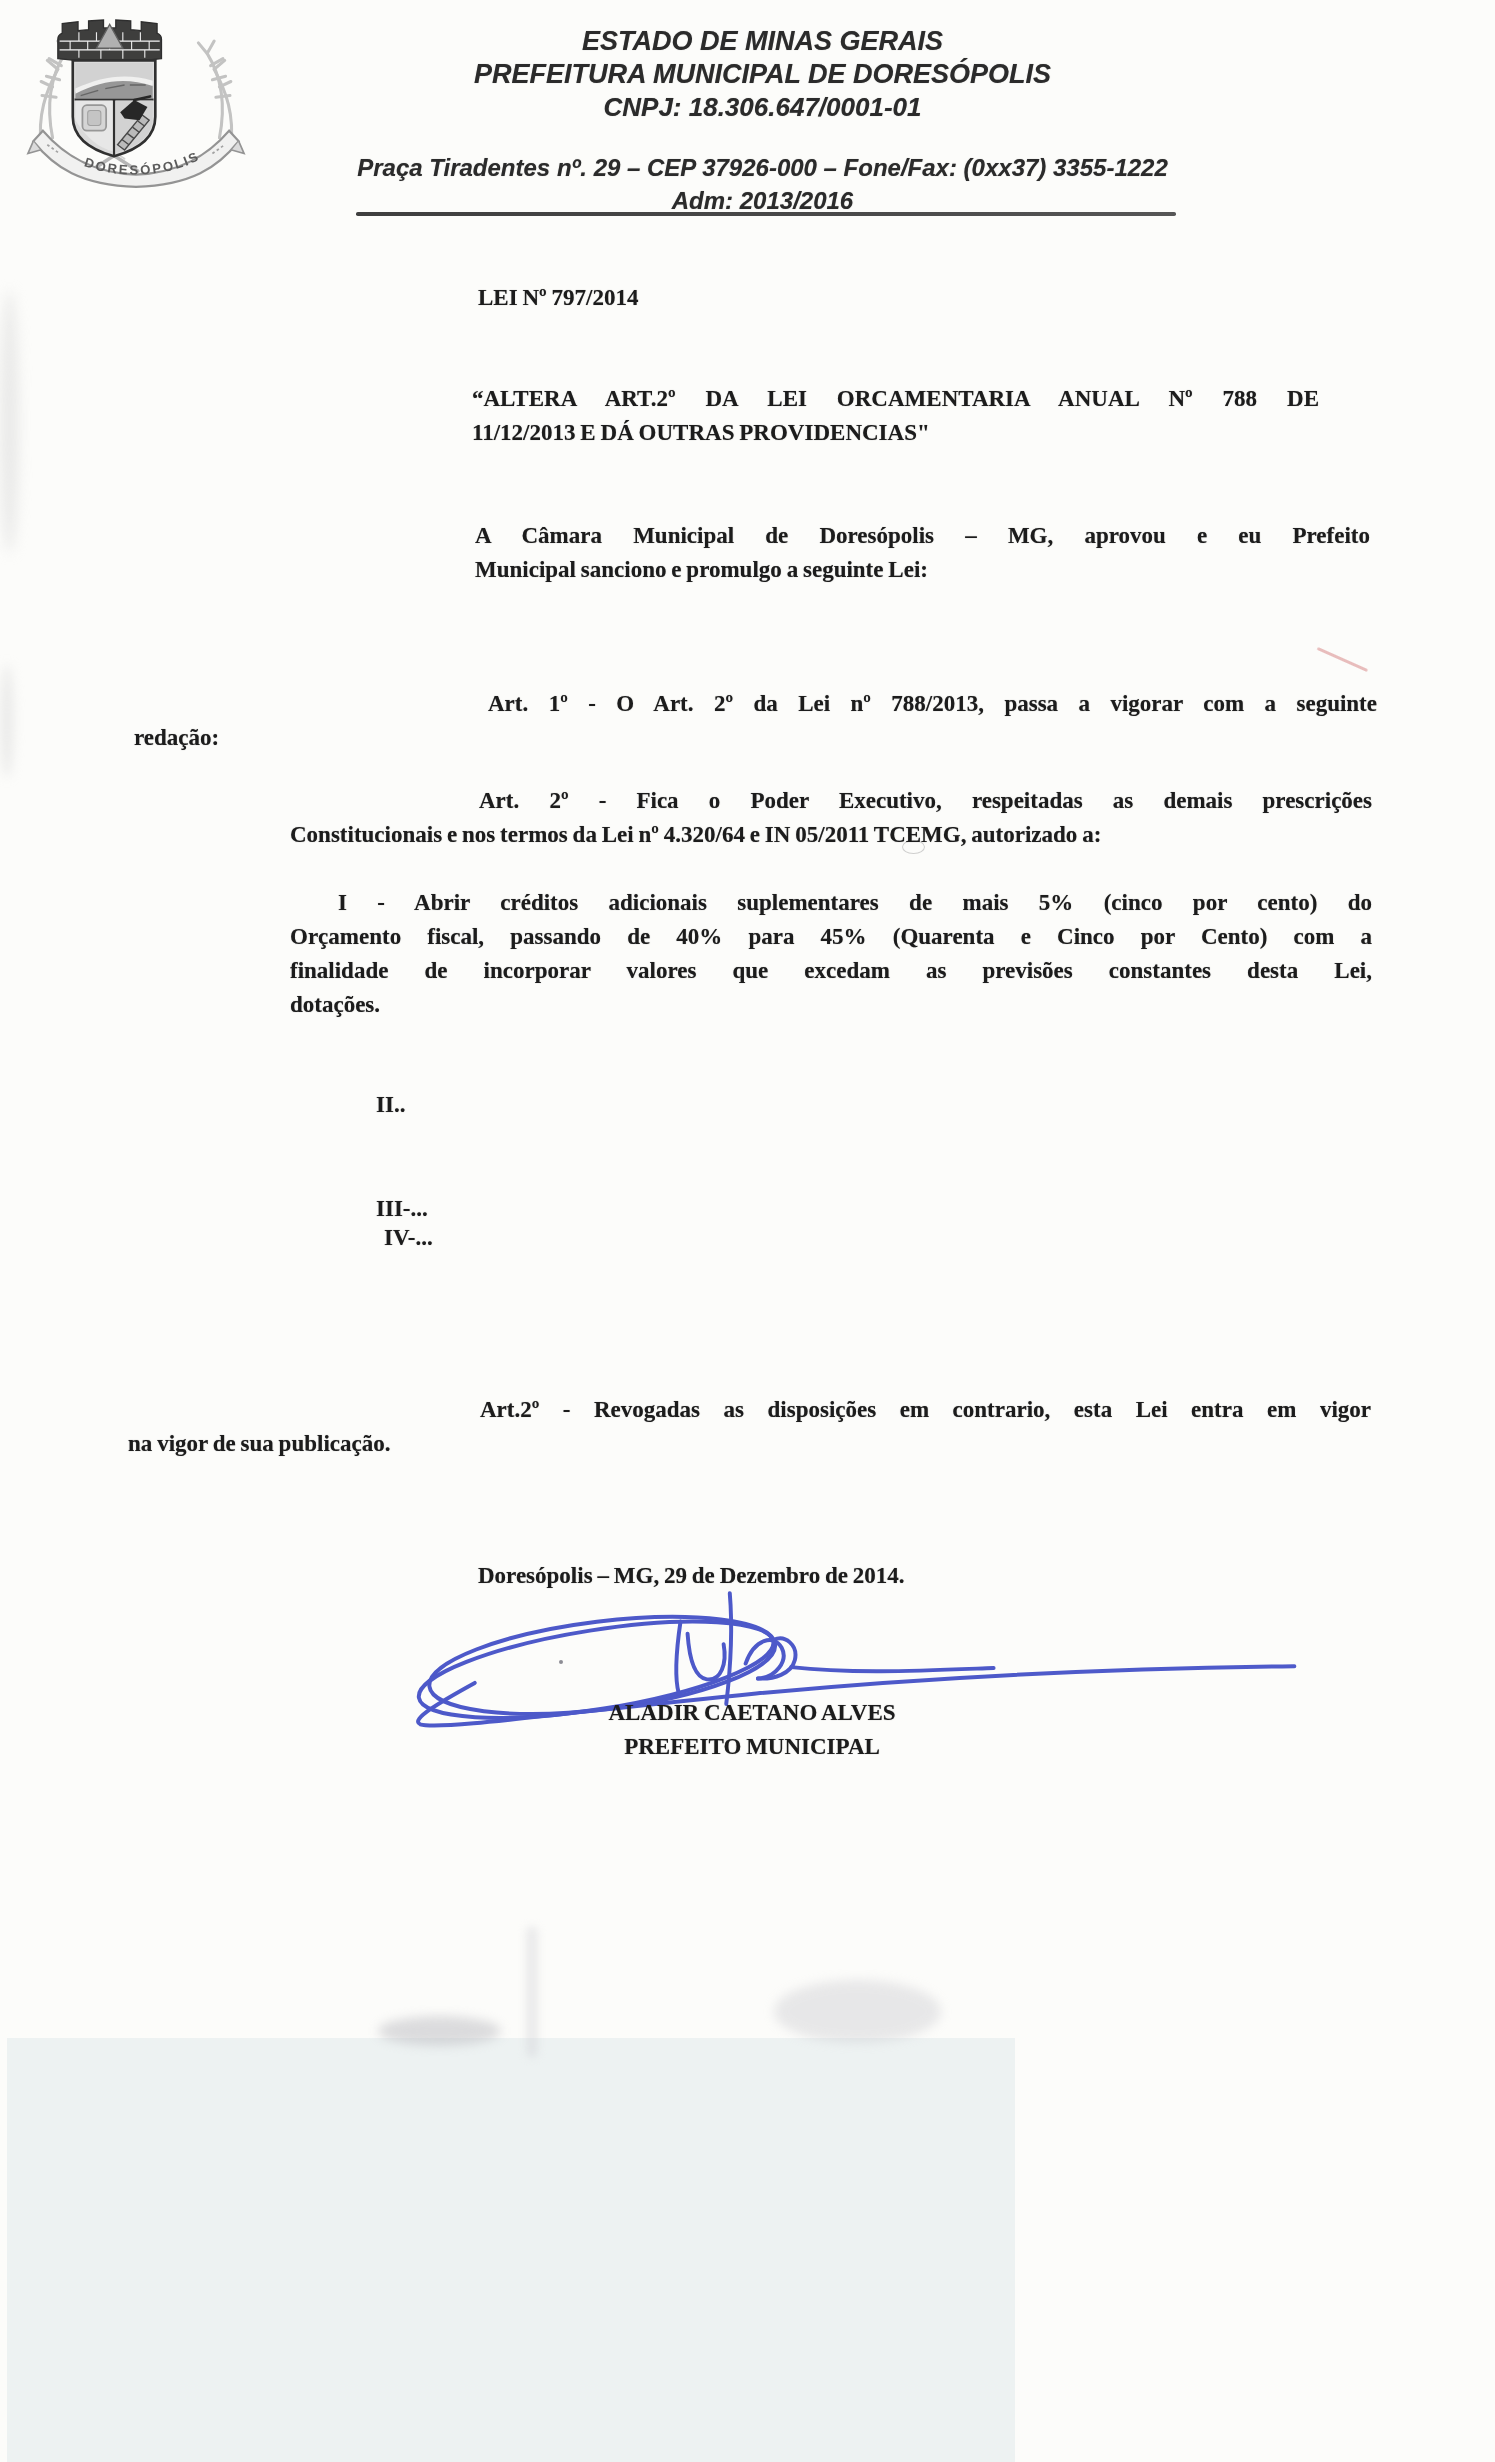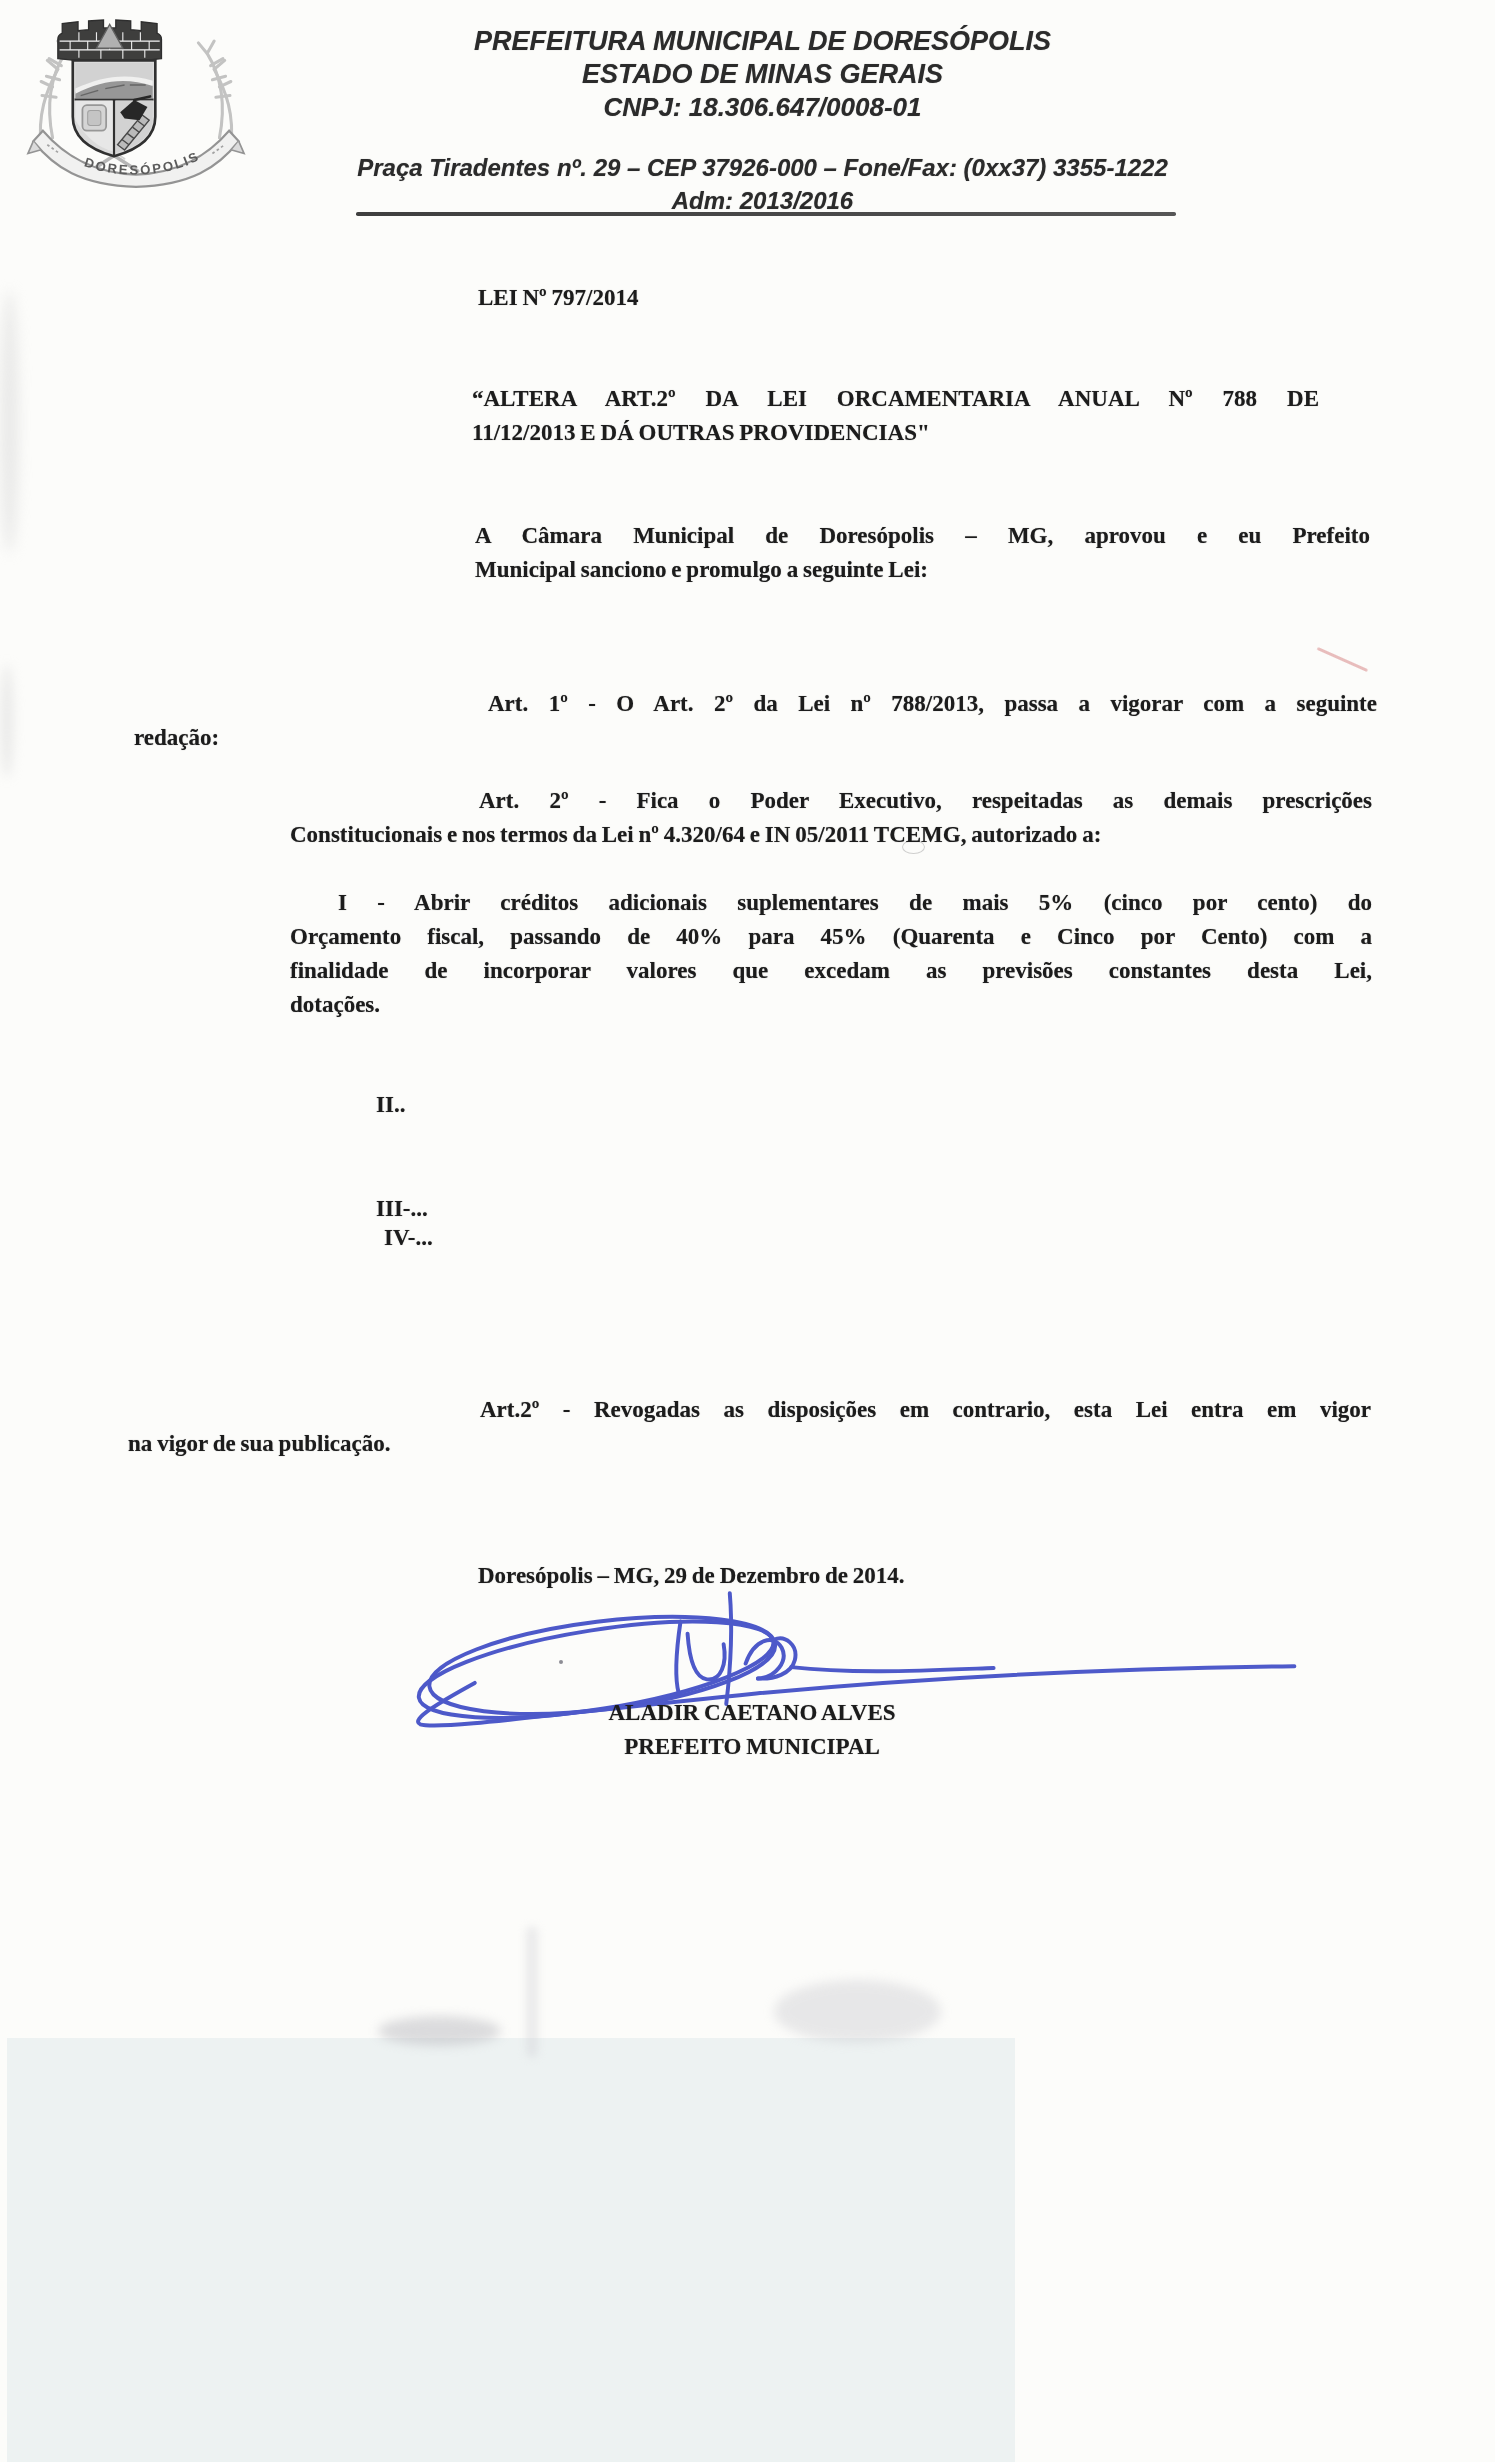--- a/index.html
+++ b/index.html
@@ -120,23 +120,23 @@
       <rect x="70" y="111" width="15" height="17" rx="3" fill="#c0c0c0" stroke="#9a9a9a" stroke-width="1.2"></rect>
       <path d="M102,100 L144,100 L144,118 Q144,148 102,159 Z" fill="#cfcfcf"></path>
       <path d="M104,150 L132,116 L140,122 L112,156 Z" fill="#b5b5b5" stroke="#3a3a3a" stroke-width="1.6"></path>
       <path d="M109,144 l8,6 M115,137 l8,6 M121,130 l8,6 M127,123 l8,6" stroke="#3a3a3a" stroke-width="1.6"></path>
       <path d="M107,113 L123,99 L138,107 L129,122 L112,120 Z" fill="#161616"></path>
       <path d="M123,99 L141,95" stroke="#161616" stroke-width="3" stroke-linecap="round"></path>
     </g>
   </svg>
 
   <div class="hdr-center">
+    <div class="hdr-line">ESTADO DE MINAS GERAIS</div>
     <div class="hdr-line">PREFEITURA MUNICIPAL DE DORESÓPOLIS</div>
-    <div class="hdr-line">ESTADO DE MINAS GERAIS</div>
-    <div class="hdr-cnpj">CNPJ: 18.306.647/0008-01</div>
+    <div class="hdr-cnpj">CNPJ: 18.306.647/0001-01</div>
     <div class="hdr-addr">Praça Tiradentes nº. 29 – CEP 37926-000 – Fone/Fax: (0xx37) 3355-1222</div>
     <div class="hdr-adm">Adm: 2013/2016</div>
   </div>
   <div class="hdr-rule"></div>
 
   <div class="doc" style="left:478px;top:281px;">LEI Nº 797/2014</div>
 
   <div class="doc" style="left:472px;top:382px;width:847px;">
     <div class="jline">“ALTERA ART.2º DA LEI ORCAMENTARIA ANUAL Nº 788 DE</div>
     <div class="nline">11/12/2013 E DÁ OUTRAS PROVIDENCIAS"</div>

